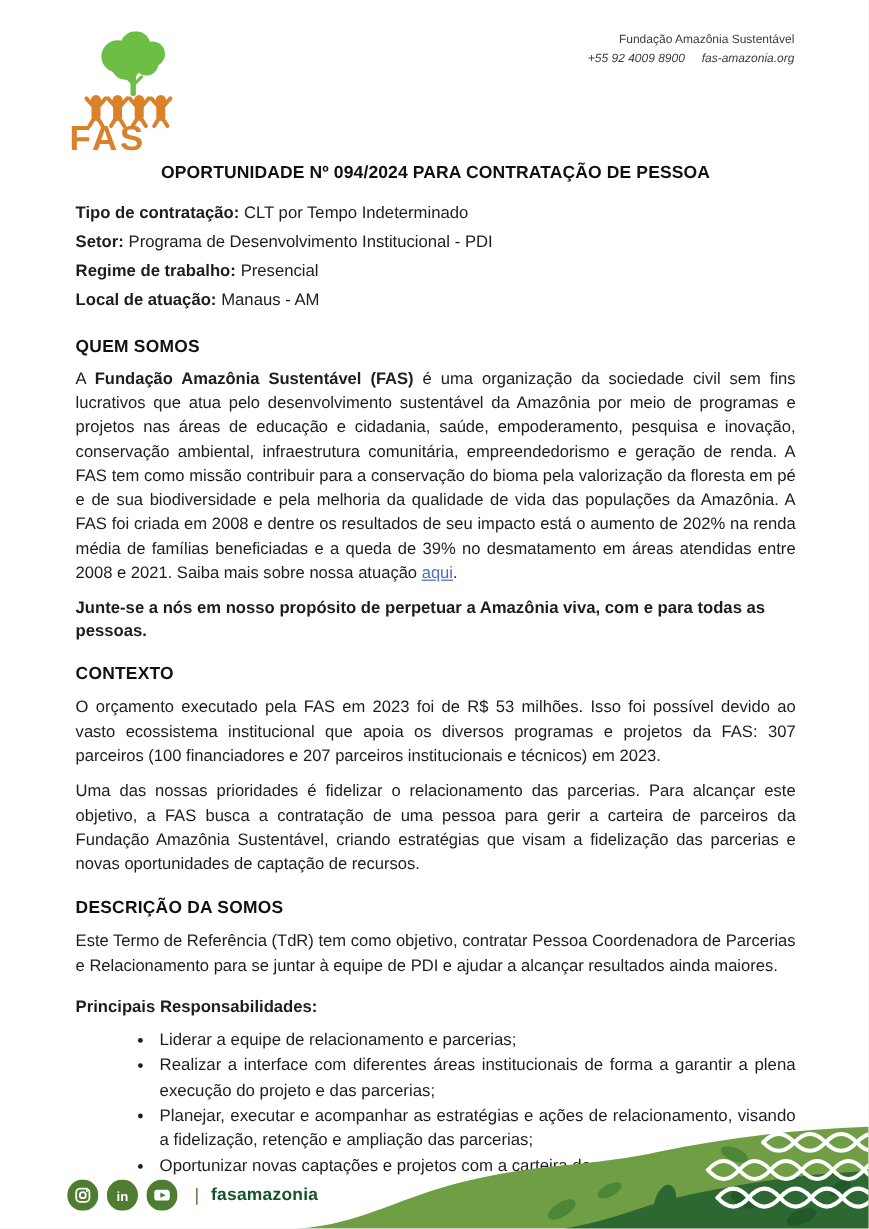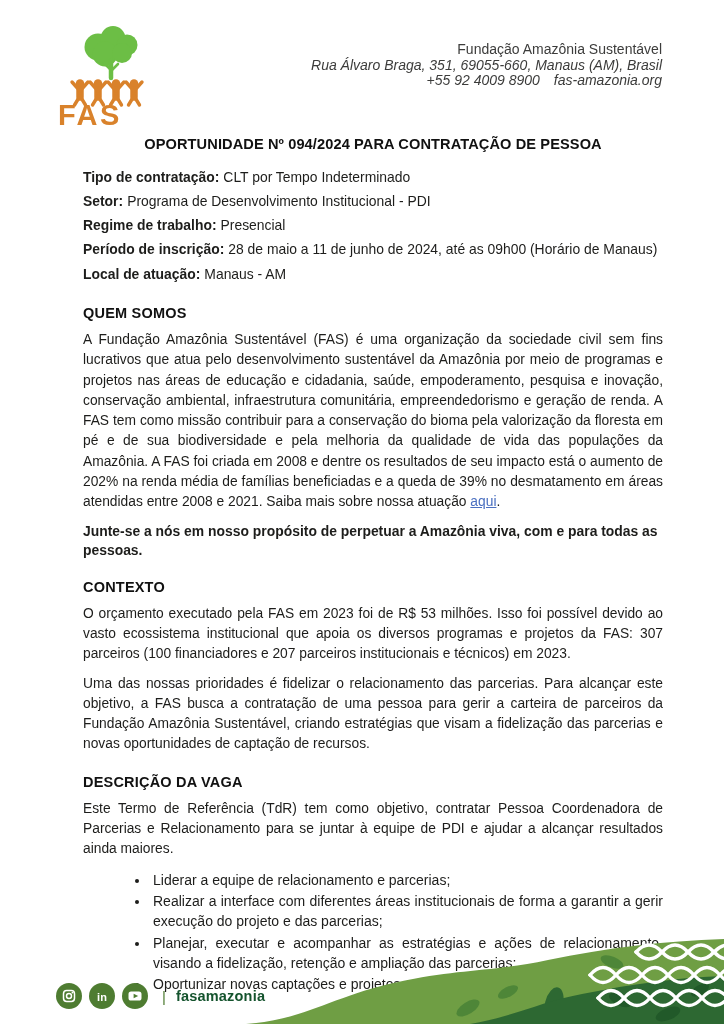--- a/index.html
+++ b/index.html
@@ -6,31 +6,31 @@
   html,body { background:#e8e8e8; }
   body { font-family:"Liberation Sans","DejaVu Sans",sans-serif; }
   .page {
     position:relative; width:724px; height:1024px; margin:0 auto;
     background:#ffffff; overflow:hidden; color:#1d1d1b;
   }
   
   .hdr { display:flex; justify-content:space-between; align-items:flex-start;
          padding:26px 62px 0 58px; }
   .logo-box { width:118px; height:100px; }
-  .contact { text-align:right; font-size:14px; line-height:15.5px;
-             color:#3c3c3b; margin-top:16px; }
+  .contact { text-align:right; font-size:10px; line-height:15.5px;
+             color:#3c3c3b; }
   .contact .it { font-style:italic; }
   .contact .gap { display:inline-block; width:14px; }
   
-  .content { padding:0 61px 0 63px;margin-left:20px; }
+  .content { padding:0 61px 0 63px; }
   .title { text-align:center; font-weight:bold; font-size:14.6px;
            line-height:18.5px; color:#111; margin-top:9px; letter-spacing:.1px; }
   .meta { margin-top:11px; }
   .meta-row { font-size:13.9px; line-height:24.3px; }
-  .bold { font-weight:normal; }
+  .bold { font-weight:bold; }
   .meta-row .lbl { font-weight:bold; margin-right:4px; }
   h2.sec { font-size:14.5px; font-weight:bold; color:#111; margin-top:19px;
            letter-spacing:.2px; }
   p.just { text-align:justify; font-size:13.8px; line-height:20.3px; margin-top:9px; }
   p.callout { font-weight:bold; font-size:13.9px;
               line-height:19px; margin-top:9px; }
   h3.resp { font-size:13.9px; font-weight:bold; margin-top:15px; }
   ul.resp-list { margin-top:10px; padding-left:67px; }
   ul.resp-list li { font-size:14px; line-height:20.3px; text-align:justify;
                     margin:1px 0; padding-left:3px; }
@@ -92,53 +92,52 @@
             <path d="M76,70 L70.5,79 M76,70 L81.5,79" stroke-width="3.4" fill="none"></path>
           </g>
         </g>
 
         <text x="0" y="99" font-family="Liberation Sans, DejaVu Sans, sans-serif" font-size="29" font-weight="bold" letter-spacing="2.5" fill="#D9822B">FAS</text>
       </svg>
     </div>
 
     <div class="contact">
       <div>Fundação Amazônia Sustentável</div>
-      <div class="it">Rua Álvaro Braga, 351, 69055-660, Manaus (AM), Brasil</div>
       <div class="it"><span>+55 92 4009 8900</span><span class="gap"></span><span>fas-amazonia.org</span></div>
     </div>
   </div>
 
   <div class="content">
 
     <div class="title">
       <div>OPORTUNIDADE Nº 094/2024 PARA CONTRATAÇÃO DE PESSOA</div>
     </div>
 
     <div class="meta">
       <div class="meta-row"><span class="lbl">Tipo de contratação:</span><span>CLT por Tempo Indeterminado</span></div>
       <div class="meta-row"><span class="lbl">Setor:</span><span>Programa de Desenvolvimento Institucional - PDI</span></div>
       <div class="meta-row"><span class="lbl">Regime de trabalho:</span><span>Presencial</span></div>
-      <div class="meta-row"><span class="lbl">Período de inscrição:</span><span>28 de maio a 11 de junho de 2024, até as 09h00 (Horário de Manaus)</span></div>
       <div class="meta-row"><span class="lbl">Local de atuação:</span><span>Manaus - AM</span></div>
     </div>
 
     <h2 class="sec">QUEM SOMOS</h2>
     <p class="just"><span>A </span><span class="bold">Fundação Amazônia Sustentável (FAS)</span><span> é uma organização da sociedade civil sem fins lucrativos que atua pelo desenvolvimento sustentável da Amazônia por meio de programas e projetos nas áreas de educação e cidadania, saúde, empoderamento, pesquisa e inovação, conservação ambiental, infraestrutura comunitária, empreendedorismo e geração de renda. A FAS tem como missão contribuir para a conservação do bioma pela valorização da floresta em pé e de sua biodiversidade e pela melhoria da qualidade de vida das populações da Amazônia. A FAS foi criada em 2008 e dentre os resultados de seu impacto está o aumento de 202% na renda média de famílias beneficiadas e a queda de 39% no desmatamento em áreas atendidas entre 2008 e 2021. Saiba mais sobre nossa atuação </span><a class="link">aqui</a><span>.</span></p>
     <p class="callout">Junte-se a nós em nosso propósito de perpetuar a Amazônia viva, com e para todas as pessoas.</p>
 
     <h2 class="sec">CONTEXTO</h2>
     <p class="just">O orçamento executado pela FAS em 2023 foi de R$ 53 milhões. Isso foi possível devido ao vasto ecossistema institucional que apoia os diversos programas e projetos da FAS: 307 parceiros (100 financiadores e 207 parceiros institucionais e técnicos) em 2023.</p>
     <p class="just">Uma das nossas prioridades é fidelizar o relacionamento das parcerias. Para alcançar este objetivo, a FAS busca a contratação de uma pessoa para gerir a carteira de parceiros da Fundação Amazônia Sustentável, criando estratégias que visam a fidelização das parcerias e novas oportunidades de captação de recursos.</p>
 
-    <h2 class="sec">DESCRIÇÃO DA VAGA</h2>
+    <h2 class="sec">DESCRIÇÃO DA SOMOS</h2>
     <p class="just">Este Termo de Referência (TdR) tem como objetivo, contratar Pessoa Coordenadora de Parcerias e Relacionamento para se juntar à equipe de PDI e ajudar a alcançar resultados ainda maiores.</p>
 
+    <h3 class="resp">Principais Responsabilidades:</h3>
     <ul class="resp-list">
       <li>Liderar a equipe de relacionamento e parcerias;</li>
-      <li>Realizar a interface com diferentes áreas institucionais de forma a garantir a gerir execução do projeto e das parcerias;</li>
+      <li>Realizar a interface com diferentes áreas institucionais de forma a garantir a plena execução do projeto e das parcerias;</li>
       <li>Planejar, executar e acompanhar as estratégias e ações de relacionamento, visando a fidelização, retenção e ampliação das parcerias;</li>
       <li>Oportunizar novas captações e projetos com a carteira de parceiros ativos;</li>
     </ul>
   </div>
 
   <svg class="landscape" viewBox="0 0 724 92" preserveAspectRatio="none">
 
     <path d="M246,92 C305,88 332,64 398,50 C458,37 492,40 548,28 C606,16 664,9 724,7 L724,92 Z" fill="#6F9E44"></path>
 
     <g fill="#4E8638">

